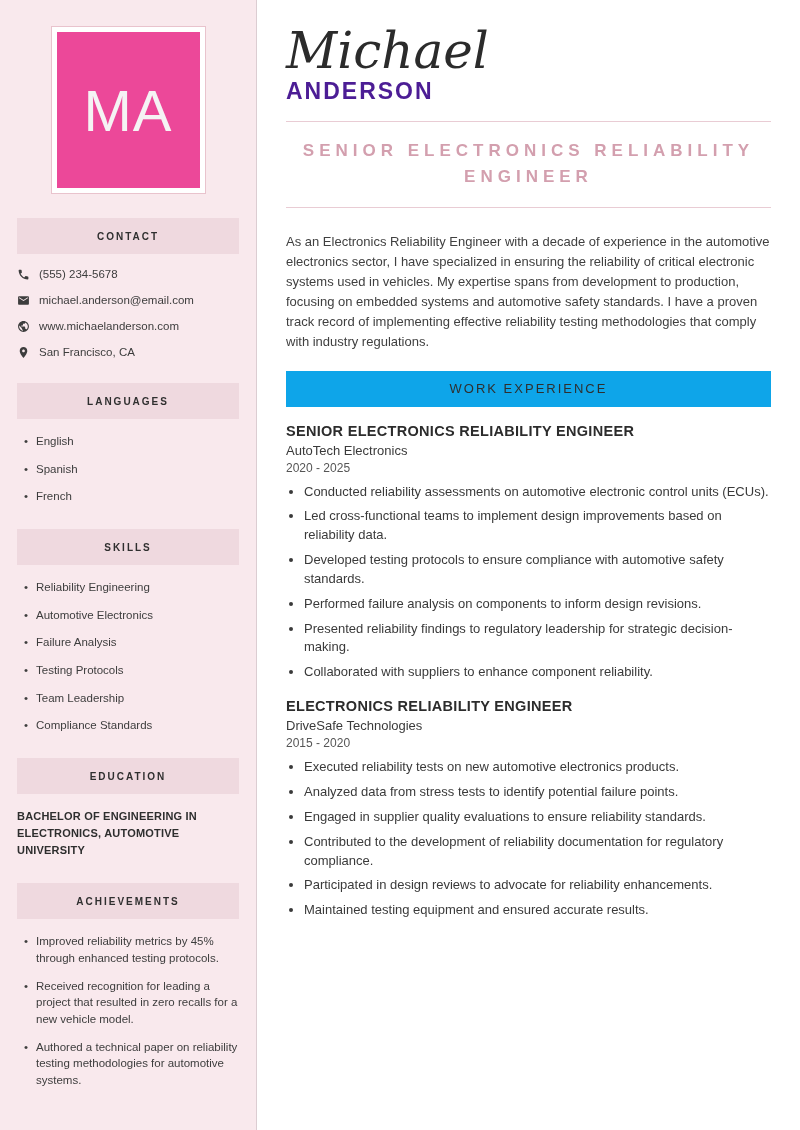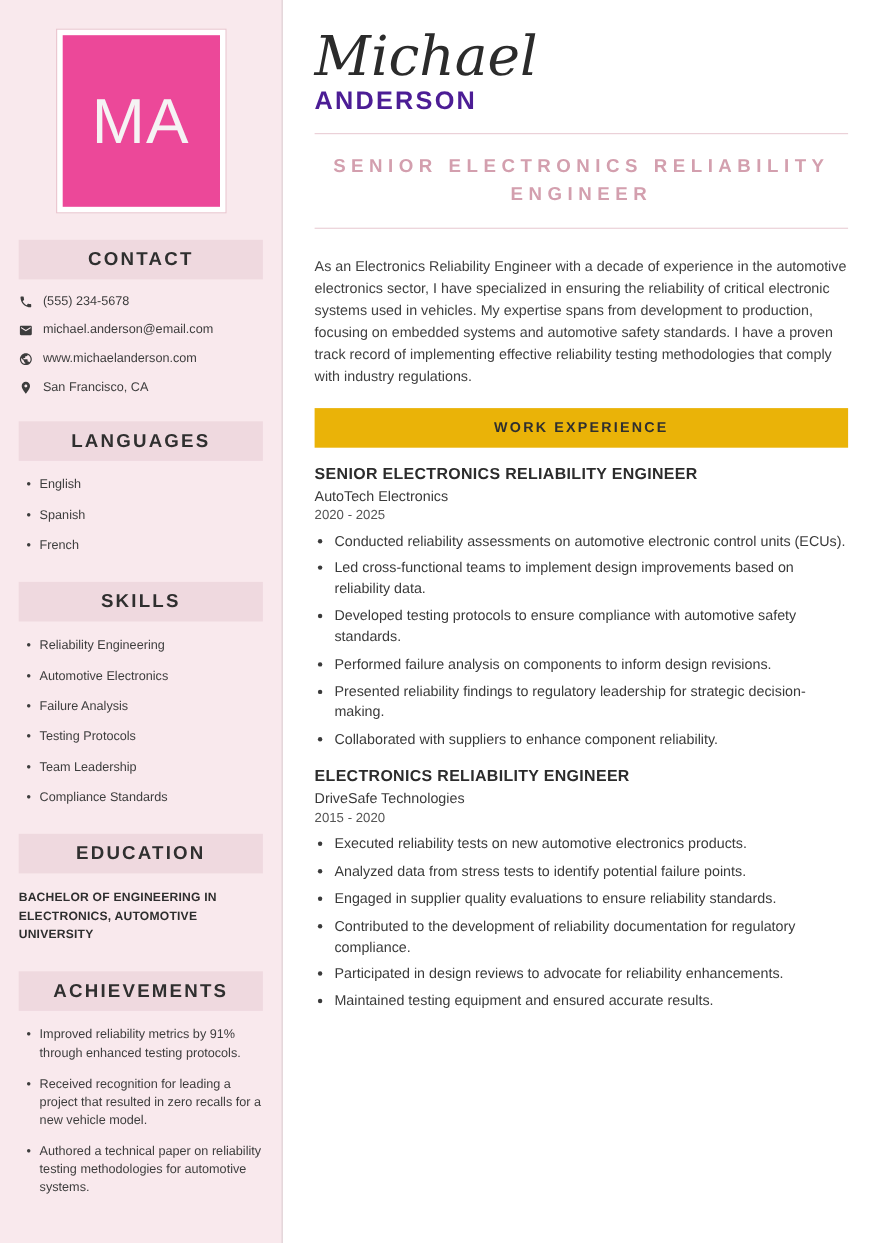--- a/index.html
+++ b/index.html
@@ -33,21 +33,21 @@
   }
   .avatar-inner span {
     color:#f5f3f4; font-size:58px; font-weight:400; letter-spacing:1px;
     font-family:"Liberation Sans", sans-serif;
   }
   .side-section { margin-top:24px; }
   .side-header {
     margin:0 17px; height:36px;
     background:#efd9df;
     display:flex; align-items:center; justify-content:center;
-    font-size:17px; font-weight:bold; letter-spacing:2px;
+    font-size:10px; font-weight:bold; letter-spacing:2px;
     color:#2f2f2f;
   }
   .contact-list { list-style:none; margin:14px 17px 0 17px; }
   .contact-item {
     display:flex; align-items:flex-start; gap:9px;
     font-size:11.5px; color:#3d3d3d; margin-bottom:13px;
   }
   .cicon { width:13px; height:13px; flex:0 0 13px; margin-top:0px; }
   .cicon svg { width:13px; height:13px; fill:#3d3d3d; display:block; }
 
@@ -85,23 +85,23 @@
     font-size:17px; font-weight:bold; letter-spacing:5px;
     color:#d39fae; line-height:1.55;
     padding:0 10px;
   }
   .summary {
     font-size:13px; line-height:1.55; color:#404040;
     margin-top:24px;
   }
   .band {
     margin-top:18px; height:36px;
-    background:#eab308;
+    background:#0ea5e9;
     display:flex; align-items:center; justify-content:center;
-    font-size:13px; font-weight:bold; letter-spacing:2px; color:#2f2f2f;
+    font-size:13px; font-weight:normal; letter-spacing:2px; color:#2f2f2f;
   }
   .job { margin-top:16px; }
   .job-title { font-size:14.5px; font-weight:bold; color:#2c2c2c; letter-spacing:0.3px; }
   .job-company { font-size:13px; color:#3a3a3a; margin-top:4px; }
   .job-dates { font-size:12px; color:#555555; margin-top:3px; }
   .job-bullets { margin:8px 0 0 18px; }
   .job-bullets li {
     font-size:13px; color:#3a3a3a; line-height:1.45; margin-bottom:6px;
   }
 </style>
@@ -178,21 +178,21 @@
     </div>
 
     <div class="side-section">
       <div class="side-header">EDUCATION</div>
       <div class="edu-text">BACHELOR OF ENGINEERING IN ELECTRONICS, AUTOMOTIVE UNIVERSITY</div>
     </div>
 
     <div class="side-section">
       <div class="side-header">ACHIEVEMENTS</div>
       <ul class="dot-list">
-        <li>Improved reliability metrics by 91% through enhanced testing protocols.</li>
+        <li>Improved reliability metrics by 45% through enhanced testing protocols.</li>
         <li>Received recognition for leading a project that resulted in zero recalls for a new vehicle model.</li>
         <li>Authored a technical paper on reliability testing methodologies for automotive systems.</li>
       </ul>
     </div>
 
   </aside>
 
   <main class="content">
 
     <div class="name-first">Michael</div>

